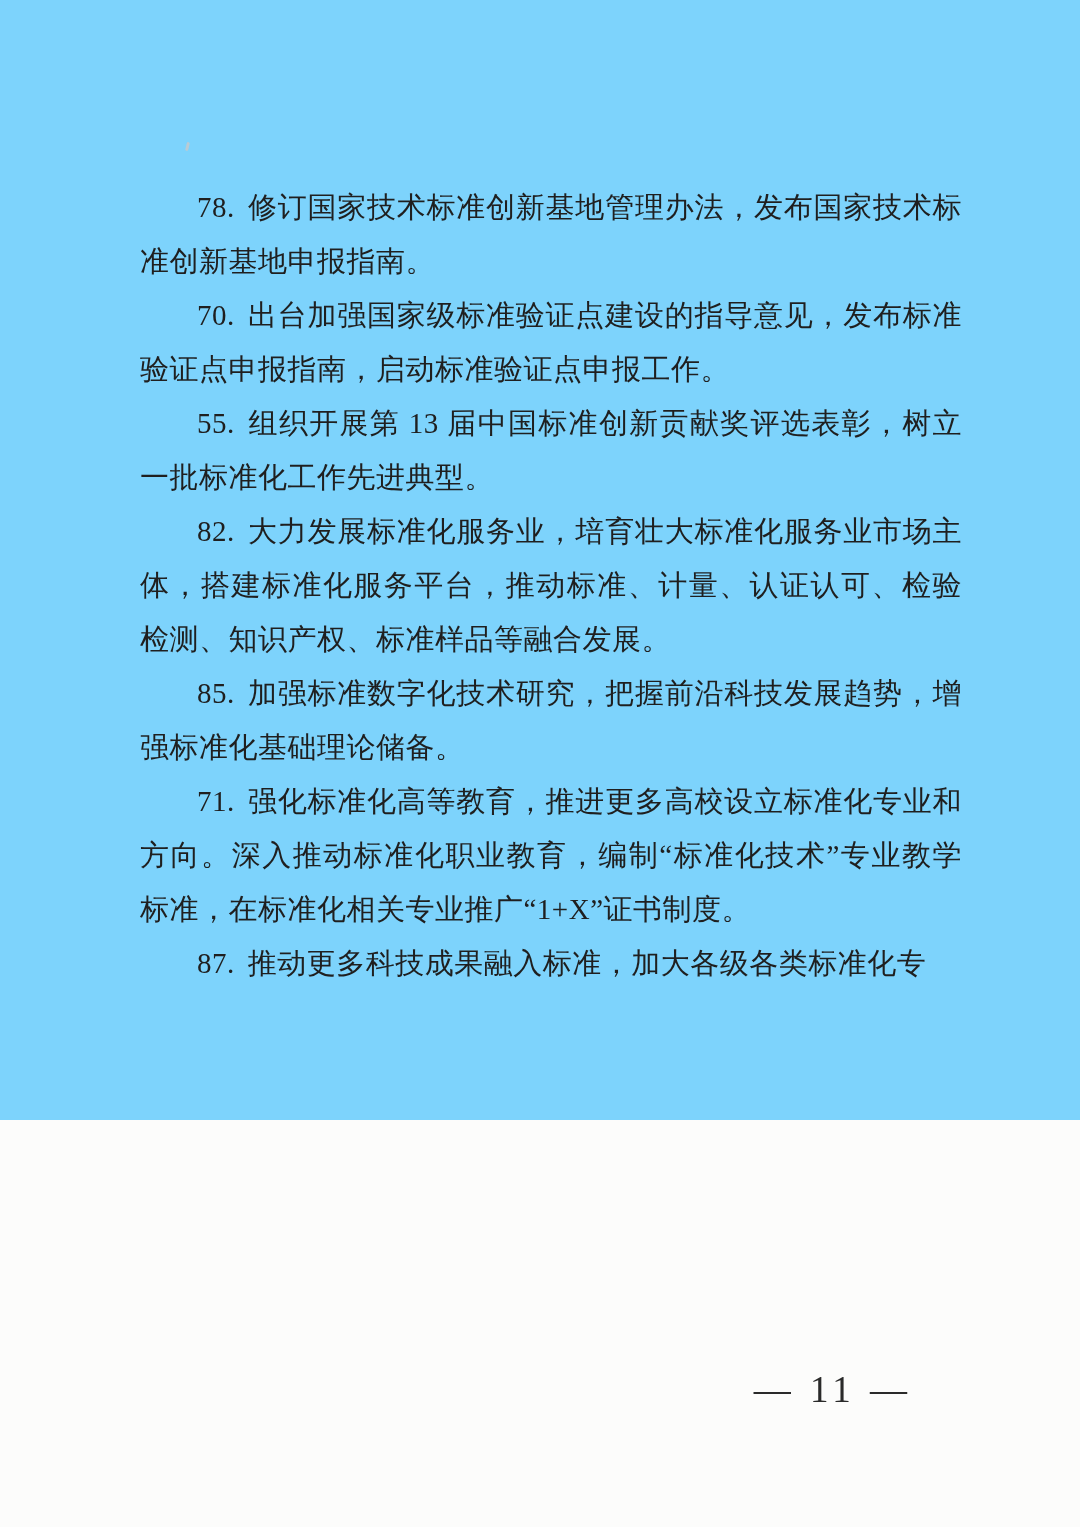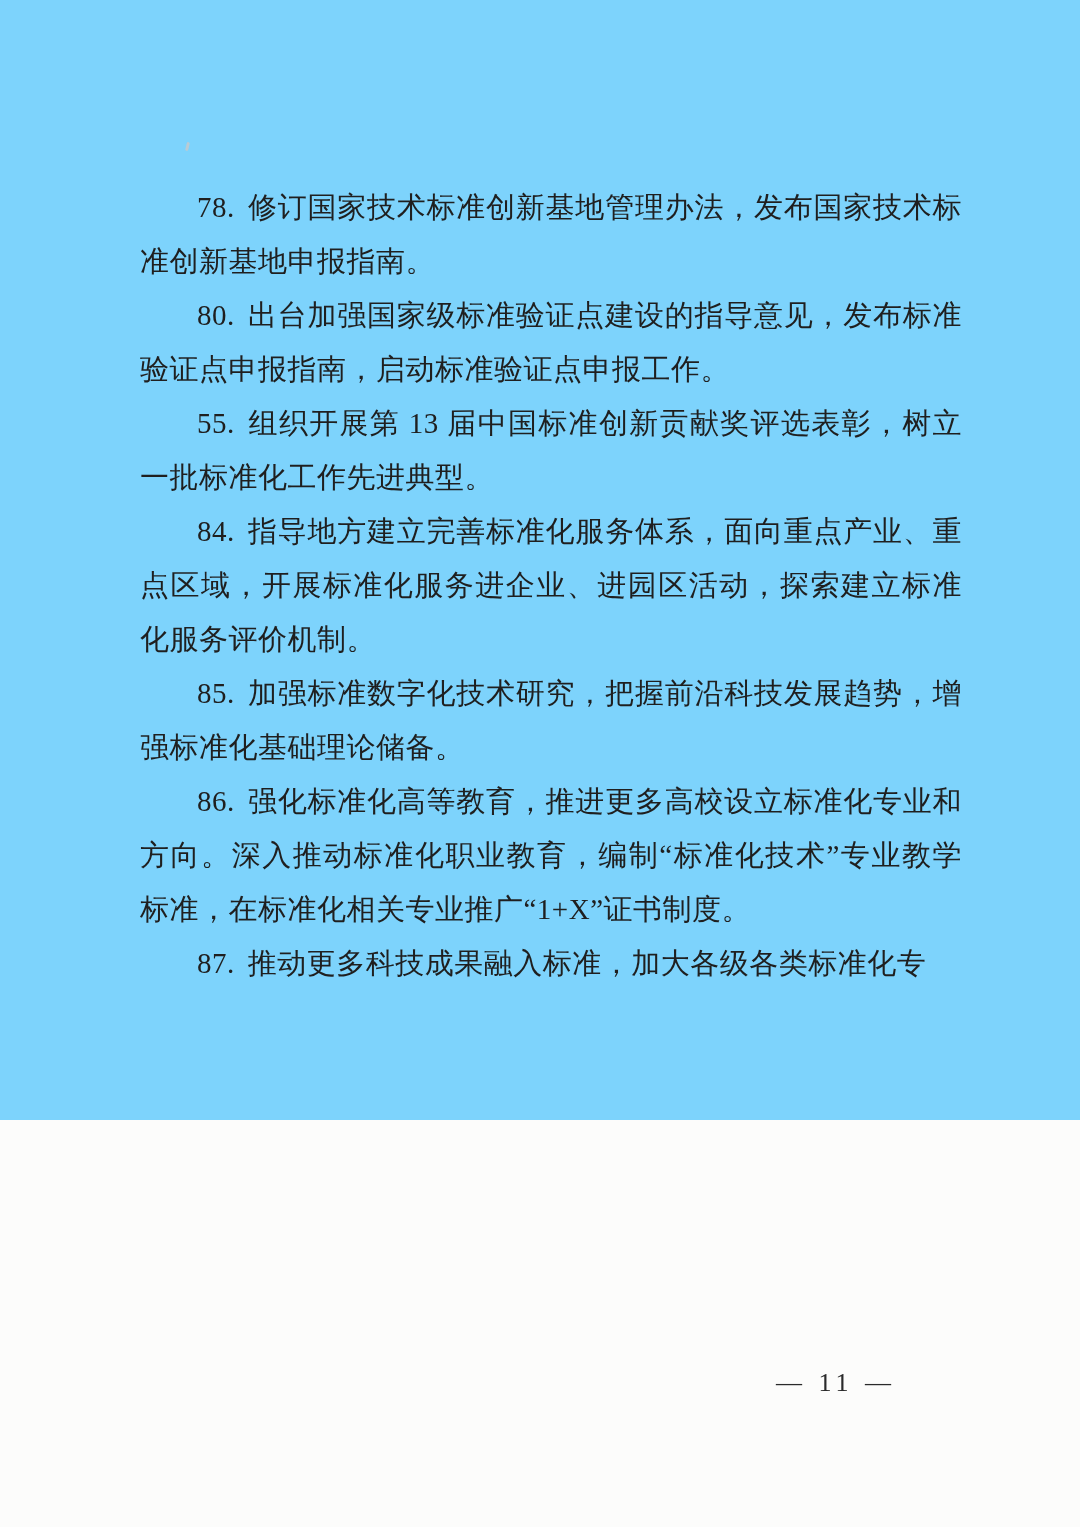--- a/index.html
+++ b/index.html
@@ -32,22 +32,22 @@
     text-indent: 57px;
     color: #1f1f1f;
     letter-spacing: 0.5px;
   }
   .para .num {
     padding-right: 13px;
   }
   .page-number {
     position: absolute;
     top: 1368px;
-    right: 184px;
-    font-size: 26px;
+    right: 168px;
+    font-size: 37px;
     letter-spacing: 5px;
     color: #2a2a2a;
     white-space: nowrap;
   }
   .speck {
     position: absolute;
     left: 186px;
     top: 142px;
     width: 3px;
     height: 9px;
@@ -62,31 +62,31 @@
 
 <div class="page">
 
   <div class="speck"></div>
 
   <div class="content">
 
     <p class="para"><span class="num">78.</span><span>修订国家技术标准创新基地管理办法，发布国家技术标准创新基地申报指南。</span></p>
 
 
-    <p class="para"><span class="num">80.</span><span>出台加强国家级标准验证点建设的指导意见，发布标准验证点申报指南，启动标准验证点申报工作。</span></p>
+    <p class="para"><span class="num">70.</span><span>出台加强国家级标准验证点建设的指导意见，发布标准验证点申报指南，启动标准验证点申报工作。</span></p>
 
     <p class="para"><span class="num">55.</span><span>组织开展第 13 届中国标准创新贡献奖评选表彰，树立一批标准化工作先进典型。</span></p>
 
+    <p class="para"><span class="num">82.</span><span>大力发展标准化服务业，培育壮大标准化服务业市场主体，搭建标准化服务平台，推动标准、计量、认证认可、检验检测、知识产权、标准样品等融合发展。</span></p>
 
 
-    <p class="para"><span class="num">84.</span><span>指导地方建立完善标准化服务体系，面向重点产业、重点区域，开展标准化服务进企业、进园区活动，探索建立标准化服务评价机制。</span></p>
 
     <p class="para"><span class="num">85.</span><span>加强标准数字化技术研究，把握前沿科技发展趋势，增强标准化基础理论储备。</span></p>
 
-    <p class="para"><span class="num">86.</span><span>强化标准化高等教育，推进更多高校设立标准化专业和方向。深入推动标准化职业教育，编制“标准化技术”专业教学标准，在标准化相关专业推广“1+X”证书制度。</span></p>
+    <p class="para"><span class="num">71.</span><span>强化标准化高等教育，推进更多高校设立标准化专业和方向。深入推动标准化职业教育，编制“标准化技术”专业教学标准，在标准化相关专业推广“1+X”证书制度。</span></p>
 
     <p class="para"><span class="num">87.</span><span>推动更多科技成果融入标准，加大各级各类标准化专</span></p>
 
   </div>
 
   <div class="page-number">— 11 —</div>
 
 </div>
 
 </body></html>

